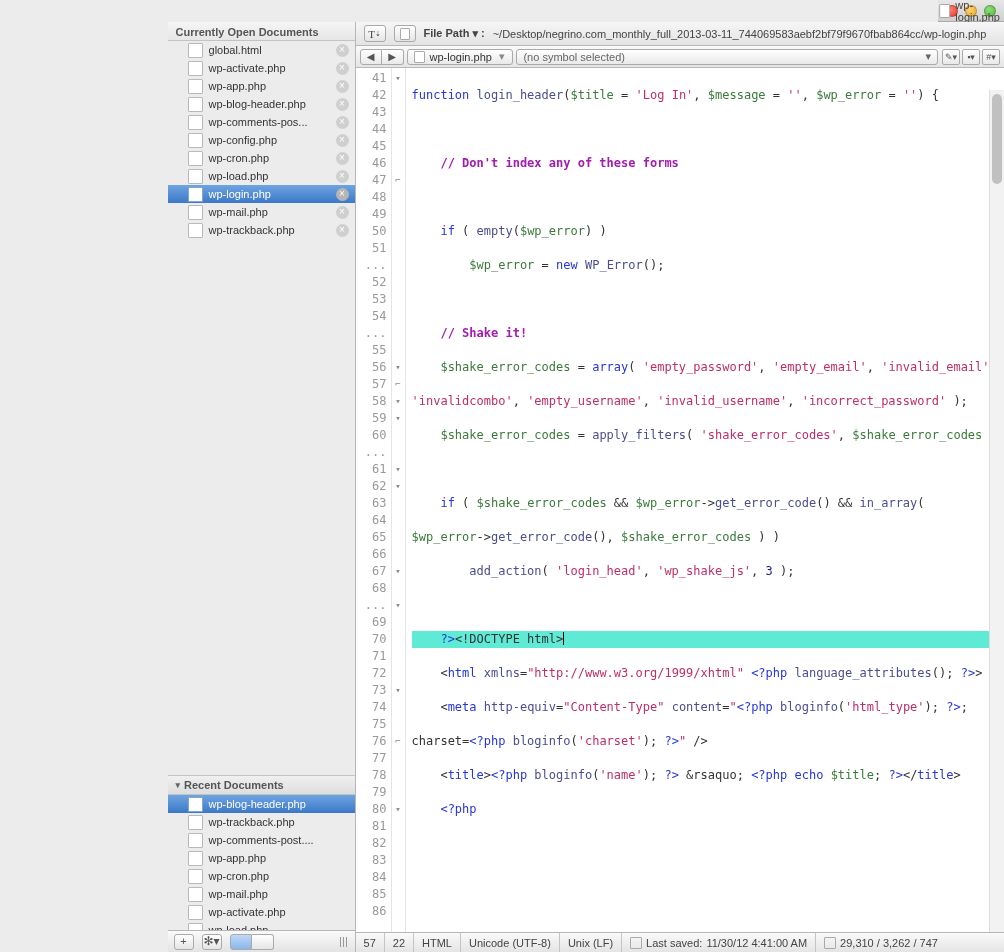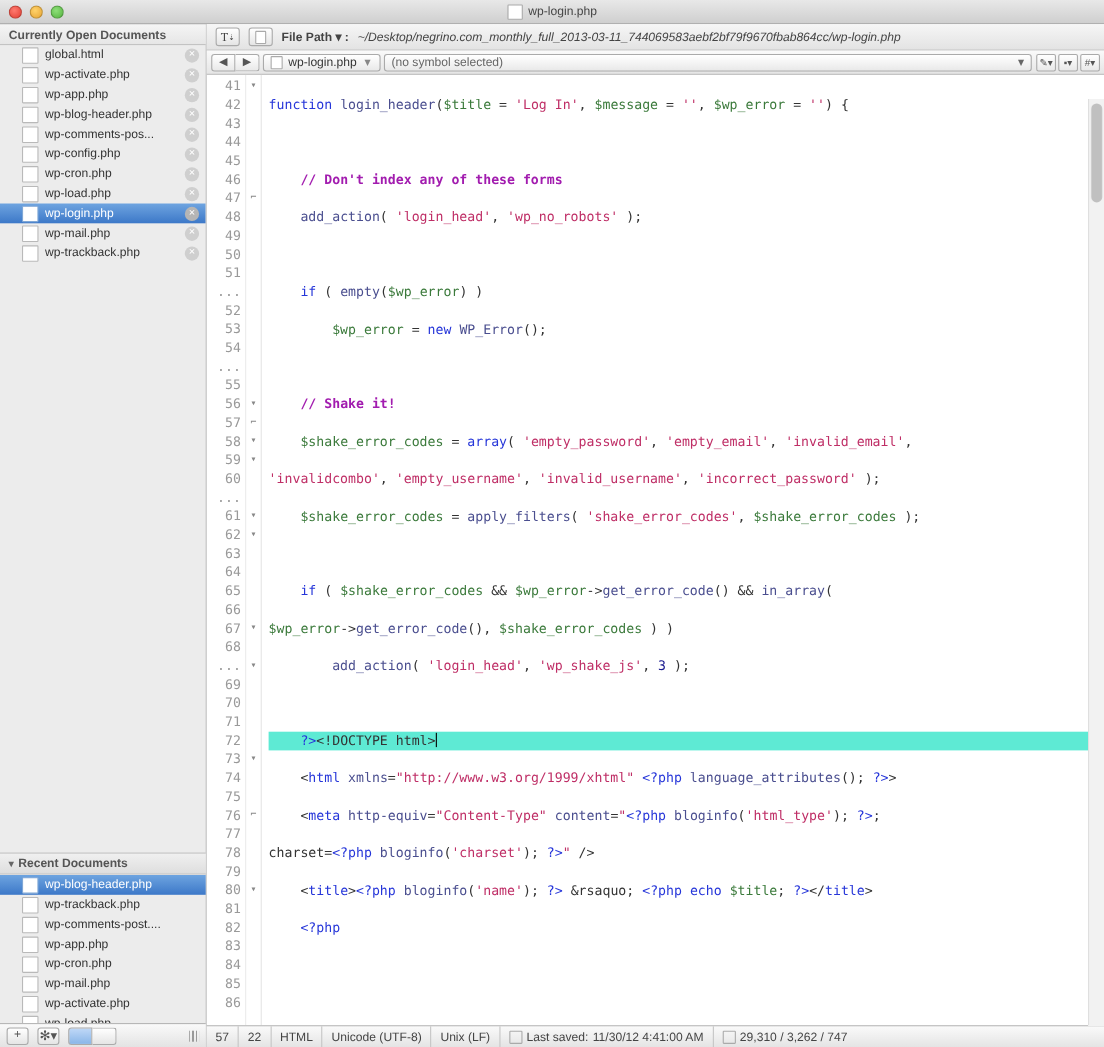--- a/index.html
+++ b/index.html
@@ -1,17 +1,17 @@
 <!DOCTYPE html>
 <html><head>
 <meta charset="utf-8">
 <style>
 * { margin: 0; padding: 0; box-sizing: border-box; }
 body { font-family: "Lucida Grande", Arial, sans-serif; font-size: 11px; background: #ececec; width: 1004px; height: 952px; overflow: hidden; color: #333; }
-.window { display: flex; flex-direction: column; height: 100%; }
+.window { display: flex; flex-direction: column; height: 100%; align-items: flex-end; }
 .titlebar { height: 22px; background: linear-gradient(#e8e8e8,#cfcfcf); border-bottom: 1px solid #aaa; display: flex; align-items: center; padding: 0 8px; position: relative; }
 .traffic { display: flex; gap: 7px; }
 .tl { width: 12px; height: 12px; border-radius: 50%; border: 0.5px solid rgba(0,0,0,.2); }
 .tl.close{background:radial-gradient(circle at 40% 35%,#ff7b70,#e33e32);} 
 .tl.min{background:radial-gradient(circle at 40% 35%,#ffd36b,#e7a433);} 
 .tl.zoom{background:radial-gradient(circle at 40% 35%,#8fe07a,#55b33f);} 
 .title-center { position: absolute; left: 50%; transform: translateX(-50%); display:flex; align-items:center; gap:5px; color:#444;}
 .doc-icon{width:14px;height:14px;background:#fff;border:1px solid #aaa;border-radius:1px;}
 .content { display:flex; flex:1; overflow:hidden; }
 .sidebar { width:188px; background:#ececec; border-right:1px solid #b7b7b7; display:flex; flex-direction:column; }
@@ -31,21 +31,21 @@
 .bb-btn{width:20px;height:16px;border:1px solid #aaa;border-radius:3px;background:linear-gradient(#fff,#e5e5e5);text-align:center;font-size:11px;line-height:13px;color:#555;}
 .bb-seg{display:flex;}
 .bb-seg .seg{width:22px;height:16px;border:1px solid #aaa;background:linear-gradient(#fff,#e5e5e5);}
 .bb-seg .seg.active{background:linear-gradient(#bfd8f7,#8ab6e8);}
 .bb-seg .seg:first-child{border-radius:3px 0 0 3px;}
 .bb-seg .seg:last-child{border-radius:0 3px 3px 0;border-left:none;}
 .vgrip{width:9px;height:10px;margin-left:auto;background:repeating-linear-gradient(90deg,#999 0 1px,transparent 1px 3px);}
 .main{flex:1;display:flex;flex-direction:column;background:#fff;min-width:0;}
 .toolbar-row{height:24px;border-bottom:1px solid #b7b7b7;background:linear-gradient(#f6f6f6,#e3e3e3);display:flex;align-items:center;padding:0 8px;gap:8px;font-size:11px;color:#444;}
 .tb-ico{width:22px;height:17px;border:1px solid #aaa;border-radius:3px;background:linear-gradient(#fff,#e5e5e5);display:flex;align-items:center;justify-content:center;}
-.path{white-space:nowrap;overflow:hidden;text-overflow:ellipsis;font-style:italic;}
+.path{white-space:nowrap;overflow:hidden;text-overflow:ellipsis;}
 .navbar{height:22px;border-bottom:1px solid #b7b7b7;background:linear-gradient(#fafafa,#e5e5e5);display:flex;align-items:center;padding:0 4px;gap:0;}
 .nav-btn{width:22px;height:16px;border:1px solid #aaa;background:linear-gradient(#fff,#e9e9e9);text-align:center;font-size:10px;line-height:14px;color:#555;}
 .nav-btn:first-of-type{border-radius:3px 0 0 3px;}
 .nav-btn:nth-of-type(2){border-left:none;border-radius:0 3px 3px 0;}
 .crumb{display:flex;align-items:center;gap:5px;padding:0 6px;height:16px;border:1px solid #aaa;background:linear-gradient(#fff,#e9e9e9);margin-left:3px;border-radius:3px;}
 .crumb .sep{color:#888;margin:0 2px;}
 .sym-select{flex:1;border:1px solid #aaa;height:16px;margin-left:3px;border-radius:3px;background:linear-gradient(#fff,#e9e9e9);padding:0 6px;display:flex;align-items:center;gap:14px;color:#666;}
 .nav-icons{display:flex;gap:2px;margin-left:4px;}
 .nav-ico{width:18px;height:16px;border:1px solid #aaa;border-radius:2px;background:linear-gradient(#fff,#e9e9e9);display:flex;align-items:center;justify-content:center;font-size:9px;color:#555;}
 .editor{flex:1;display:flex;overflow:hidden;font-family:Monaco,Menlo,monospace;font-size:12px;}
@@ -324,21 +324,20 @@
             <div class="fold-mark"></div>
             <div class="fold-mark"></div>
             <div class="fold-mark"></div>
             <div class="fold-mark"></div>
             <div class="fold-mark"></div>
           </div>
         <div class="code">
 <div class="cline"><span class="kw">function</span> <span class="func">login_header</span>(<span class="var">$title</span> = <span class="str">'Log In'</span>, <span class="var">$message</span> = <span class="str">''</span>, <span class="var">$wp_error</span> = <span class="str">''</span>) {</div>
 <div class="cline"></div>
 <div class="cline">    <span class="cmt">// Don't index any of these forms</span></div>
-<div class="cline">    <span class="func">add_action</span>( <span class="str">'login_head'</span>, <span class="str">'wp_no_robots'</span> );</div>
 <div class="cline"></div>
 <div class="cline">    <span class="kw">if</span> ( <span class="func">empty</span>(<span class="var">$wp_error</span>) )</div>
 <div class="cline">        <span class="var">$wp_error</span> = <span class="kw">new</span> <span class="func">WP_Error</span>();</div>
 <div class="cline"></div>
 <div class="cline">    <span class="cmt">// Shake it!</span></div>
 <div class="cline">    <span class="var">$shake_error_codes</span> = <span class="kw">array</span>( <span class="str">'empty_password'</span>, <span class="str">'empty_email'</span>, <span class="str">'invalid_email'</span>,</div>
 <div class="cline"><span class="str">'invalidcombo'</span>, <span class="str">'empty_username'</span>, <span class="str">'invalid_username'</span>, <span class="str">'incorrect_password'</span> );</div>
 <div class="cline">    <span class="var">$shake_error_codes</span> = <span class="func">apply_filters</span>( <span class="str">'shake_error_codes'</span>, <span class="var">$shake_error_codes</span> );</div>
 <div class="cline"></div>
 <div class="cline">    <span class="kw">if</span> ( <span class="var">$shake_error_codes</span> &amp;&amp; <span class="var">$wp_error</span>-&gt;<span class="func">get_error_code</span>() &amp;&amp; <span class="func">in_array</span>(</div>

